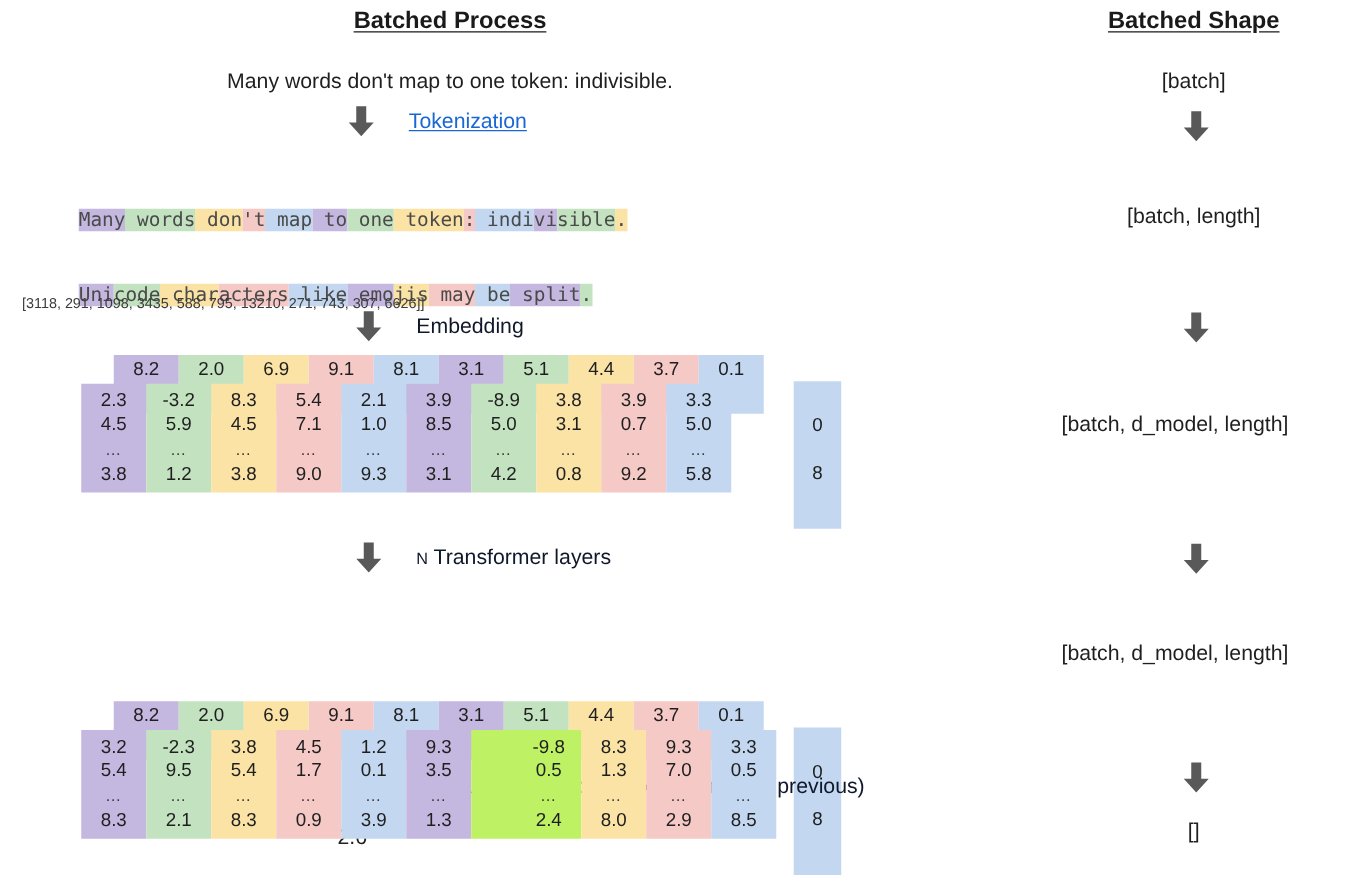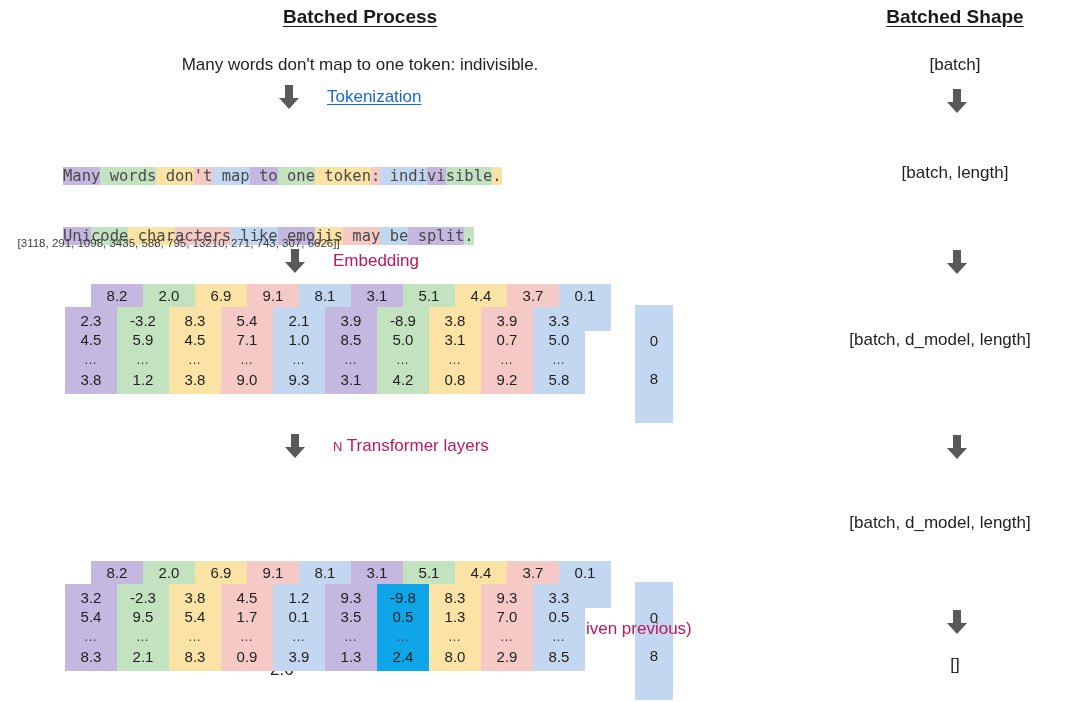--- a/index.html
+++ b/index.html
@@ -43,21 +43,21 @@
 
   
   .step-row {
     display: flex;
     align-items: center;
     gap: 27px;
     white-space: nowrap;
   }
   .step-label {
     font-size: 17px;
-    color: #be185d;
+    color: #0f172a;
   }
   .step-label.link {
     color: #1967d2;
     text-decoration: underline;
     text-underline-offset: 2px;
   }
   .smallcap {
     font-size: 13px;
   }
 
@@ -358,21 +358,21 @@
         <span class="cell">0.1</span>
         <span class="cell dots">…</span>
         <span class="cell">3.9</span>
       </div>
       <div class="mat-col" style="background: rgb(197, 184, 224);">
         <span class="cell">9.3</span>
         <span class="cell">3.5</span>
         <span class="cell dots">…</span>
         <span class="cell">1.3</span>
       </div>
-      <div class="mat-col" style="background: #0ea5e9;">
+      <div class="mat-col" style="background: #bef264; padding-left: 36px;">
         <span class="cell">-9.8</span>
         <span class="cell">0.5</span>
         <span class="cell dots">…</span>
         <span class="cell">2.4</span>
       </div>
       <div class="mat-col" style="background: rgb(251, 227, 166);">
         <span class="cell">8.3</span>
         <span class="cell">1.3</span>
         <span class="cell dots">…</span>
         <span class="cell">8.0</span>

